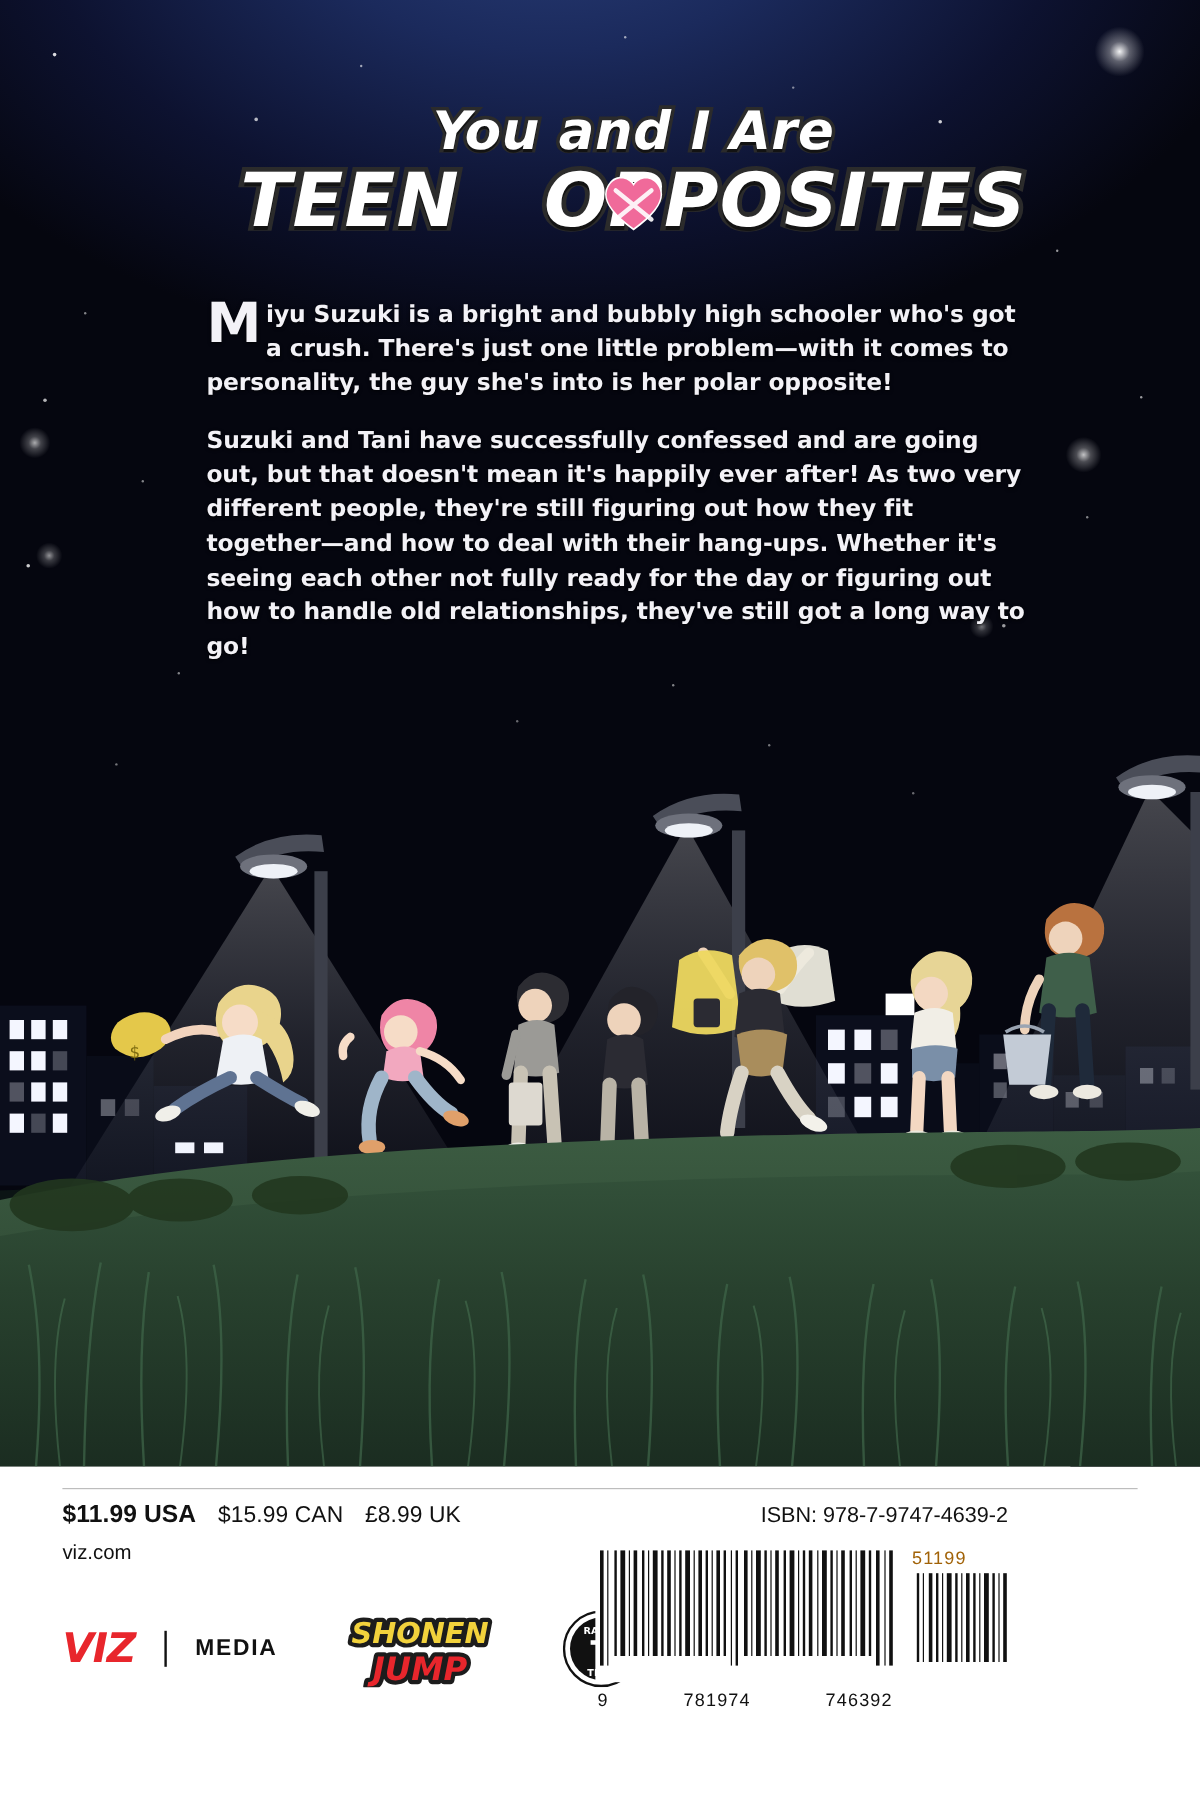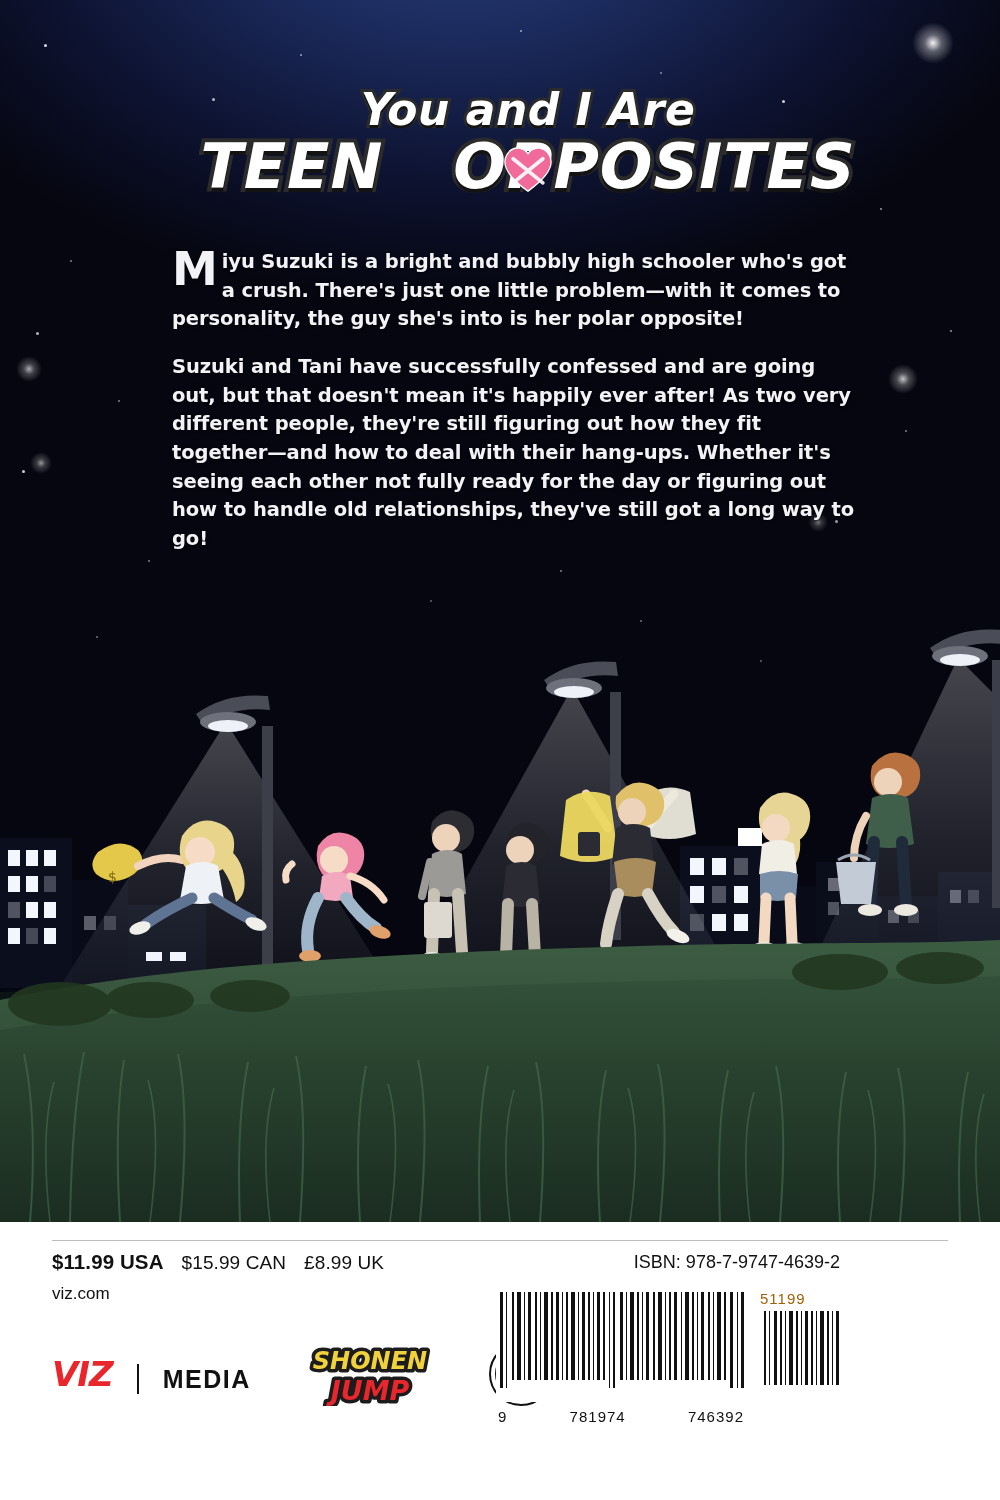--- a/index.html
+++ b/index.html
@@ -175,40 +175,40 @@
   .logos {
     position: absolute;
     left: 52px;
     top: 120px;
     display: flex;
     align-items: center;
     gap: 46px;
   }
   .viz-logo {
     display: flex;
-    align-items: flex-end;
+    align-items: center;
     gap: 24px;
   }
   .viz-word {
     color: #e8262c;
     font-family: "DejaVu Sans", sans-serif;
     font-weight: bold;
     font-style: italic;
     font-size: 34px;
     letter-spacing: -1px;
   }
   .viz-divider {
     width: 2px;
     height: 30px;
     background: #111;
   }
   .viz-media {
     color: #111;
     font-weight: bold;
-    font-size: 25px;
+    font-size: 19px;
     letter-spacing: 1.5px;
   }
   .sj-logo {
     width: 146px;
     height: 64px;
     position: relative;
   }
   .rated-t {
     width: 64px;
     height: 64px;

